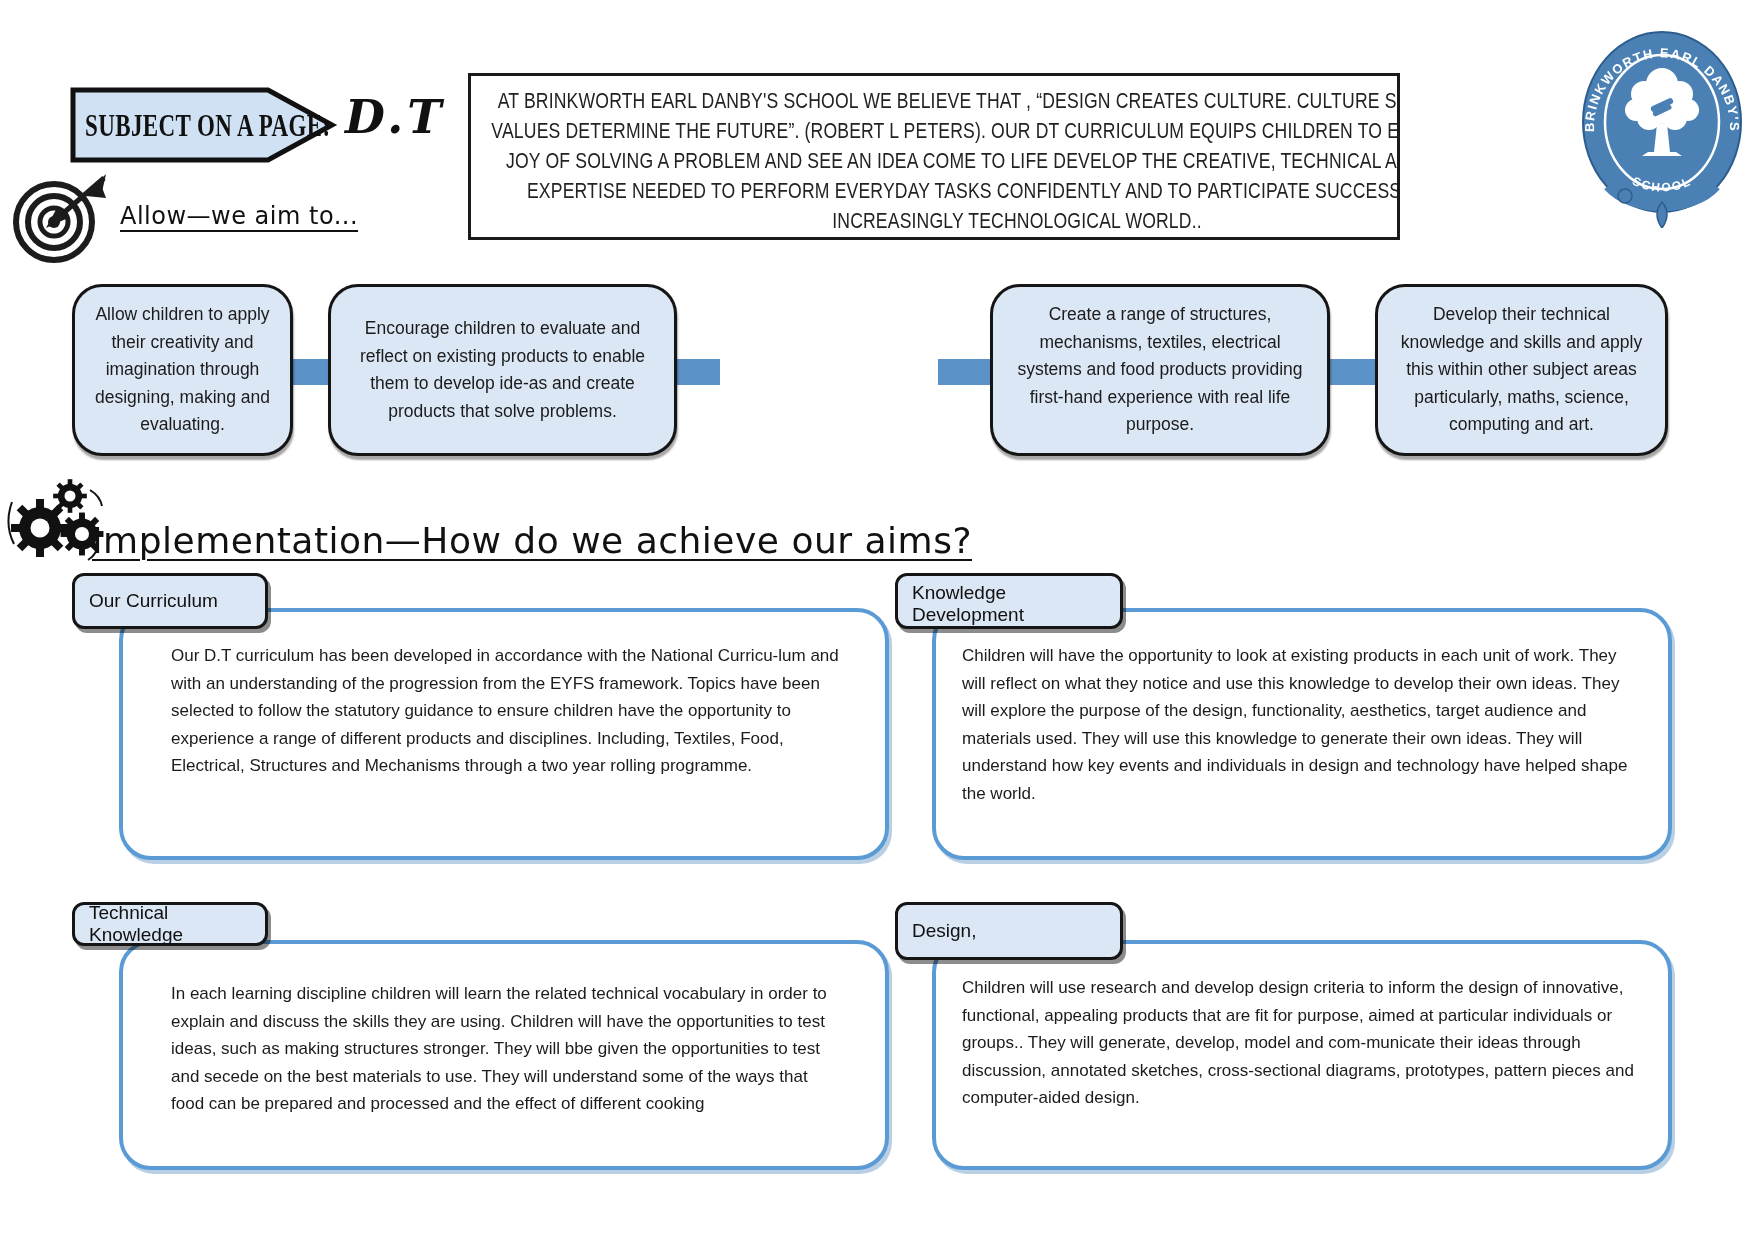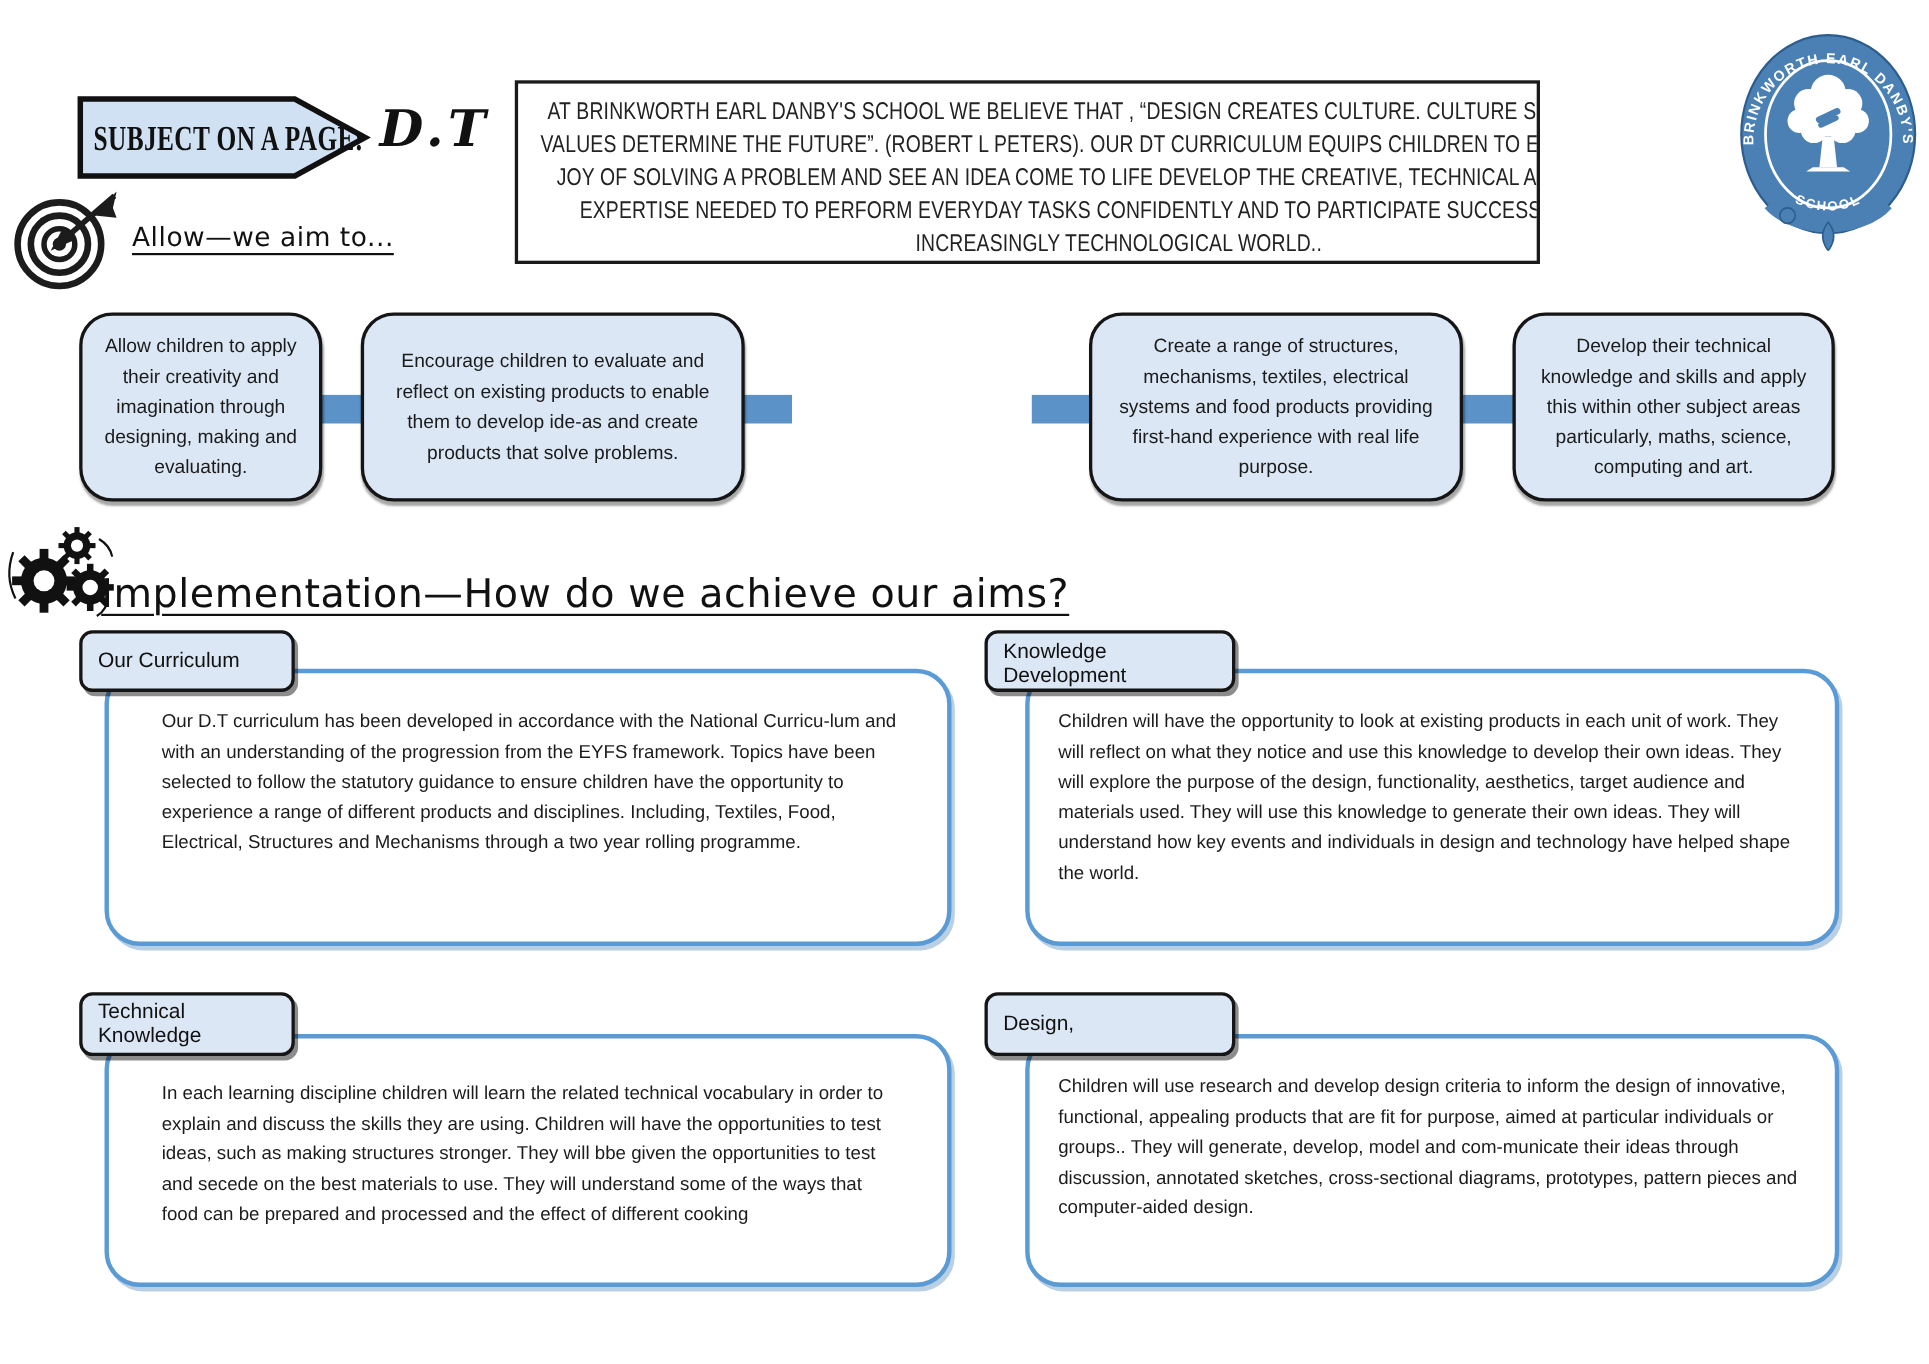--- a/index.html
+++ b/index.html
@@ -49,21 +49,21 @@
     background:#dbe7f5;border:3.5px solid #151515;border-radius:12px;
     box-shadow:3px 4px 0 rgba(0,0,0,0.45);
     display:flex;align-items:center;padding-left:14px;box-sizing:border-box;
     font-size:19px;color:#111;z-index:3;
   }
   .content-box{
     background:#ffffff;border:4px solid #5b9bd5;border-radius:32px;
     box-shadow:3px 4px 0 #b9cfe4;box-sizing:border-box;z-index:1;
     font-size:17px;line-height:27.5px;color:#1b1b1b;
   }
-  .content-box.left-col{padding:30px 45px 0 48px;}
+  .content-box.left-col{padding:30px 45px 0 48px;margin-left:24px;}
   .content-box.right-col{padding:30px 30px 0 26px;}
 </style>
 </head>
 <body>
 
 <div class="canvas">
 
   <svg class="abs" style="left:70px;top:84px;" width="275" height="82" viewBox="0 0 275 82">
     <polygon points="3,6 198,6 262,41 198,76 3,76" fill="#cfe1f3" stroke="#111111" stroke-width="5" stroke-linejoin="miter"></polygon>
     <g transform="translate(15,52) scale(0.72,1)">
@@ -179,21 +179,21 @@
   <div class="abs content-box right-col" style="left:932px;top:608px;width:740px;height:252px;">
     <span>Children will  have the opportunity to look at existing products in each unit of work. They will reflect on what they notice and use this knowledge to develop their own ideas. They will explore the purpose of the design, functionality, aesthetics, target audience and materials used.  They will  use this knowledge to generate their own ideas. They will  understand how key events and individuals in design and technology have helped shape the world.</span>
   </div>
   <div class="abs label-box" style="left:895px;top:573px;width:228px;height:56px;align-items:flex-end;">
     <span>Knowledge Development</span>
   </div>
 
   <div class="abs content-box left-col" style="left:95px;top:940px;width:770px;height:230px;padding-top:36px;">
     <span>In each learning discipline children will learn the related technical vocabulary in order to explain and discuss the skills they are using. Children will have the opportunities to test ideas, such as making structures stronger. They will bbe given the opportunities to test and secede on the best materials to use. They will understand some of the ways that food can be prepared and processed and the effect of different cooking</span>
   </div>
-  <div class="abs label-box" style="left:72px;top:902px;width:196px;height:58px;">
+  <div class="abs label-box" style="left:72px;top:902px;width:196px;height:44px;">
     <span>Technical Knowledge</span>
   </div>
 
   <div class="abs content-box right-col" style="left:932px;top:940px;width:740px;height:230px;">
     <span> Children will use research and develop design criteria to inform the design of innovative, functional, appealing products that are fit for purpose, aimed at particular individuals or groups.. They will generate, develop, model and com-municate their ideas through discussion, annotated sketches, cross-sectional diagrams, prototypes, pattern pieces and computer-aided design.</span>
   </div>
   <div class="abs label-box" style="left:895px;top:902px;width:228px;height:58px;">
     <span>Design,</span>
   </div>
 

